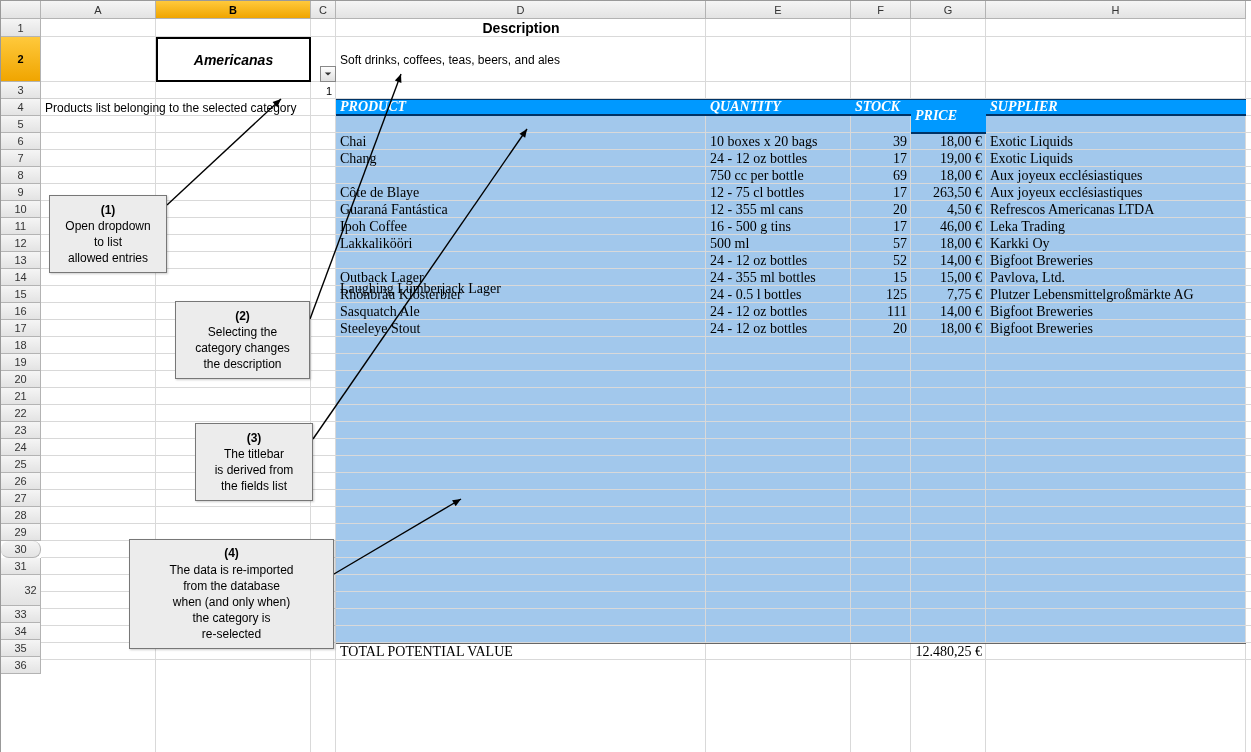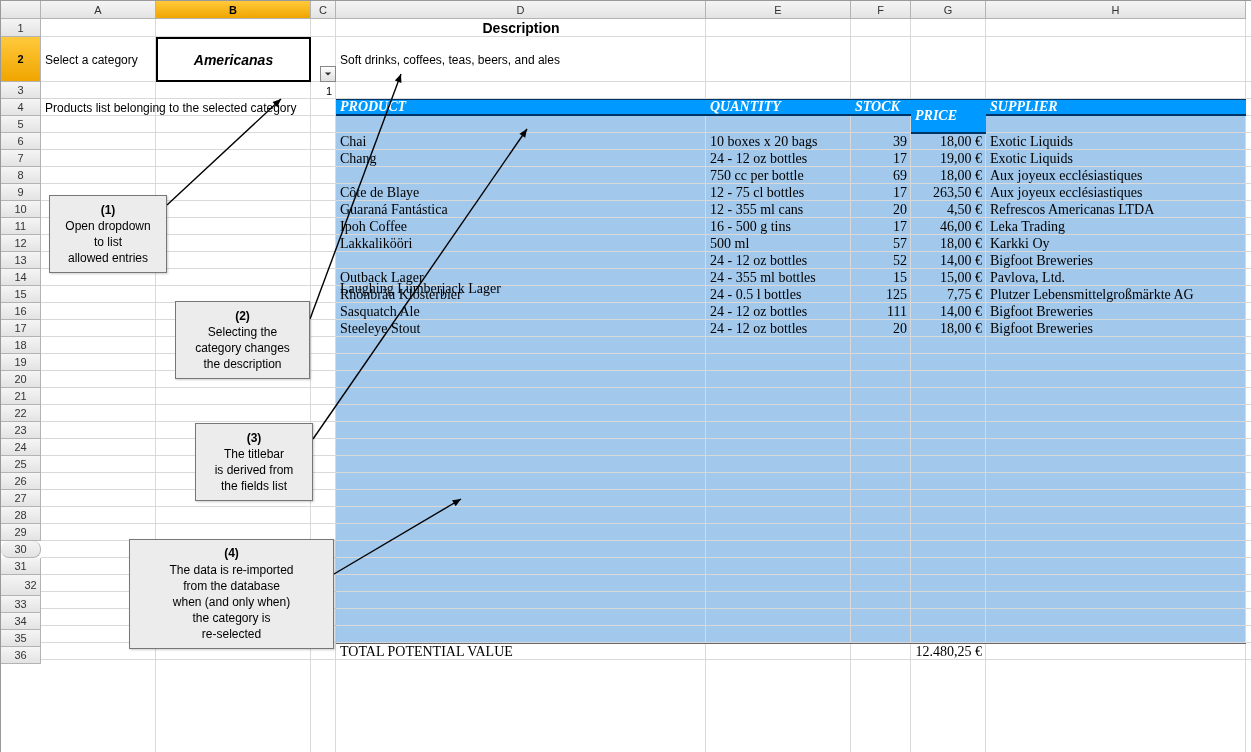--- a/index.html
+++ b/index.html
@@ -68,21 +68,21 @@
       <div class="hdr row" style="height: 17px;">22</div>
       <div class="hdr row" style="height: 17px;">23</div>
       <div class="hdr row" style="height: 17px;">24</div>
       <div class="hdr row" style="height: 17px;">25</div>
       <div class="hdr row" style="height: 17px;">26</div>
       <div class="hdr row" style="height: 17px;">27</div>
       <div class="hdr row" style="height: 17px;">28</div>
       <div class="hdr row" style="height: 17px;">29</div>
       <div class="hdr row" style="height: 17px; border-radius: 8px;">30</div>
       <div class="hdr row" style="height: 17px;">31</div>
-      <div class="hdr row" style="height: 21px; padding-left: 20px;">32</div>
+      <div class="hdr row" style="height: 31px; padding-left: 20px;">32</div>
       <div class="hdr row" style="height: 17px;">33</div>
       <div class="hdr row" style="height: 17px;">34</div>
       <div class="hdr row" style="height: 17px;">35</div>
       <div class="hdr row" style="height: 17px;">36</div>
     </div>
   <div class="grid">
       <div class="gridlines-v" style="left: 114px;"></div>
       <div class="databg" style="position: absolute; left: 295px; top: 97px; width: 910px; height: 527px;"></div>
       <div class="gridlines-v" style="left: 269px;"></div>
       <div class="gridlines-v" style="left: 294px;"></div>
@@ -121,21 +121,20 @@
       <div class="gridlines-h" style="top: 504px;"></div>
       <div class="gridlines-h" style="top: 521px;"></div>
       <div class="gridlines-h" style="top: 538px;"></div>
       <div class="gridlines-h" style="top: 555px;"></div>
       <div class="gridlines-h" style="top: 572px;"></div>
       <div class="gridlines-h" style="top: 589px;"></div>
       <div class="gridlines-h" style="top: 606px;"></div>
       <div class="gridlines-h" style="top: 623px;"></div>
       <div class="gridlines-h" style="top: 640px;"></div>
       <div class="cell center" style="left: 295px; top: 0px; width: 370px; height: 18px; font-weight: bold; font-size: 14px;">Description</div>
-      <div class="cell" style="left: 0px; top: 18px; width: 115px; height: 45px;">Select a category</div>
       <div class="cell center selected-cell" style="left: 115px; top: 18px; width: 155px; height: 45px; font-weight: bold; font-style: italic; font-size: 14px;">Americanas</div>
       <div class="dropdown-btn" style="left: 279px; top: 47px;">
         <svg viewBox="0 0 10 10">
           <path d="M1 3 L5 7 L9 3 Z" fill="#333"></path>
         </svg>
       </div>
       <div class="cell" style="left: 295px; top: 18px; width: 515px; height: 45px;">Soft drinks, coffees, teas, beers, and ales</div>
       <div class="cell right" style="left: 270px; top: 63px; width: 25px; height: 17px; font-size: 11px;">1</div>
       <div class="cell" style="left: 0px; top: 80px; width: 295px; height: 17px; font-size: 12px;">Products list belonging to the selected category</div>
       <div class="cell titlebar" style="left: 295px; top: 80px; width: 370px; height: 17px;">PRODUCT</div>

